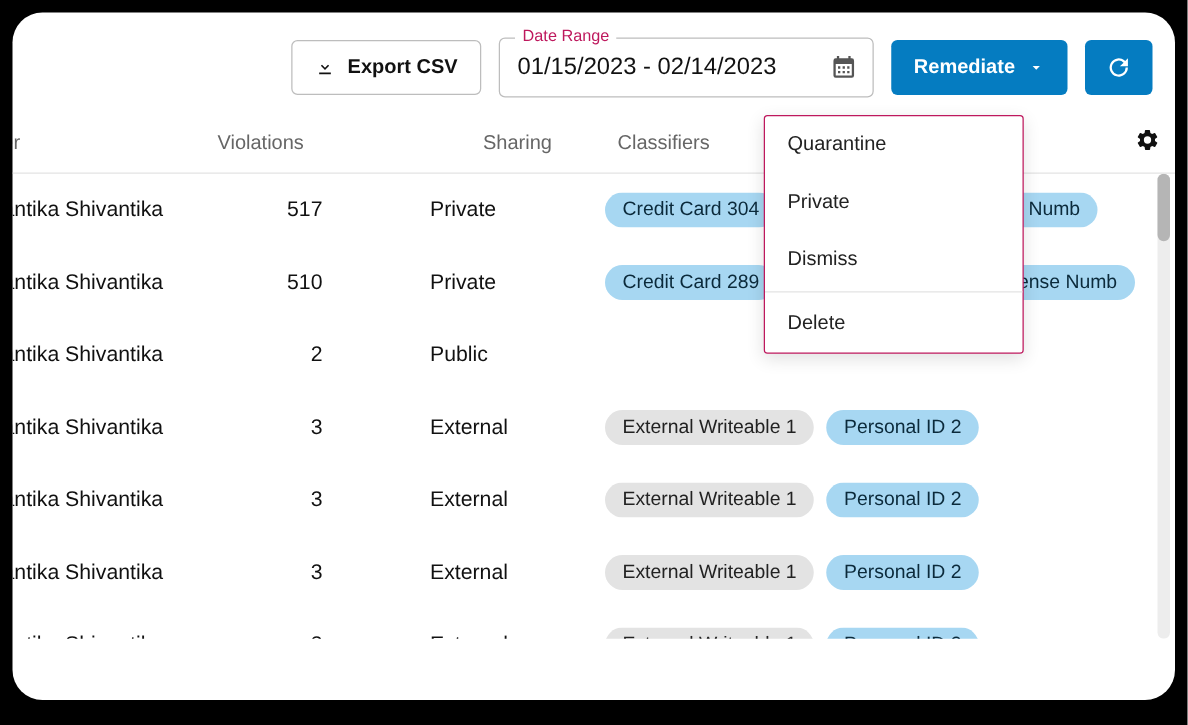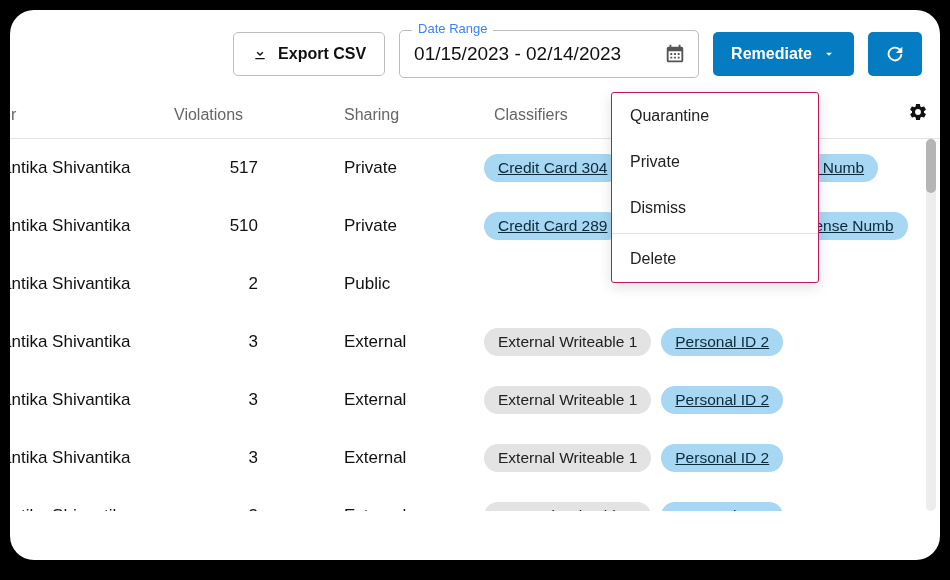--- a/index.html
+++ b/index.html
@@ -60,21 +60,21 @@
     align-items: center;
     padding: 0 52px 0 14px;
     min-width: 300px;
   }
   .daterange .legend {
     position: absolute;
     top: -10px; left: 12px;
     background: #fff;
     padding: 0 6px;
     font-size: 13px;
-    color: #3b82f6;
+    color: #be185d;
   }
   .daterange .value {
     font-size: 19px;
     color: #111;
   }
   .daterange .cal-icon {
     position: absolute;
     right: 12px; top: 50%;
     transform: translateY(-50%);
     color: #555;
@@ -110,21 +110,21 @@
     position: relative;
   }
   .gear {
     position: absolute;
     right: 12px; top: 6px;
     color: #111;
     cursor: pointer;
   }
   .col-owner   { width: 172px; padding-left: 0; margin-left: -8px; }
   .col-viol    { width: 130px; text-align: left; }
-  .col-share   { width: 180px; padding-left: 40px; }
+  .col-share   { width: 180px; padding-left: 40px; text-align: center; }
   .col-class   { flex: 1; padding-left: 10px; }
   .rows {
     position: relative;
     height: 372px;
     overflow: hidden;
   }
   .scrollbar-track {
     position: absolute;
     top: 0; right: 4px;
     width: 10px; height: 100%;
@@ -151,21 +151,21 @@
   .row .cls   { flex: 1; display: flex; gap: 10px; overflow: hidden; padding-right: 26px; white-space: nowrap; }
   .pill {
     display: inline-flex;
     align-items: center;
     height: 28px;
     padding: 0 14px;
     border-radius: 14px;
     font-size: 15.5px;
     white-space: nowrap;
   }
-  .pill-blue { background: #a7d7f2; color: #0b2a3b; text-decoration: underline; }
+  .pill-blue { background: #a7d7f2; color: #0b2a3b; }
   .pill-gray { background: #e3e3e3; color: #222; }
   .pill-red  { background: #d9322c; color: #fff; }
 </style>
 </head>
 <body>
 
 <div class="card">
 
   <div class="toolbar">
     <button class="btn btn-outline">

